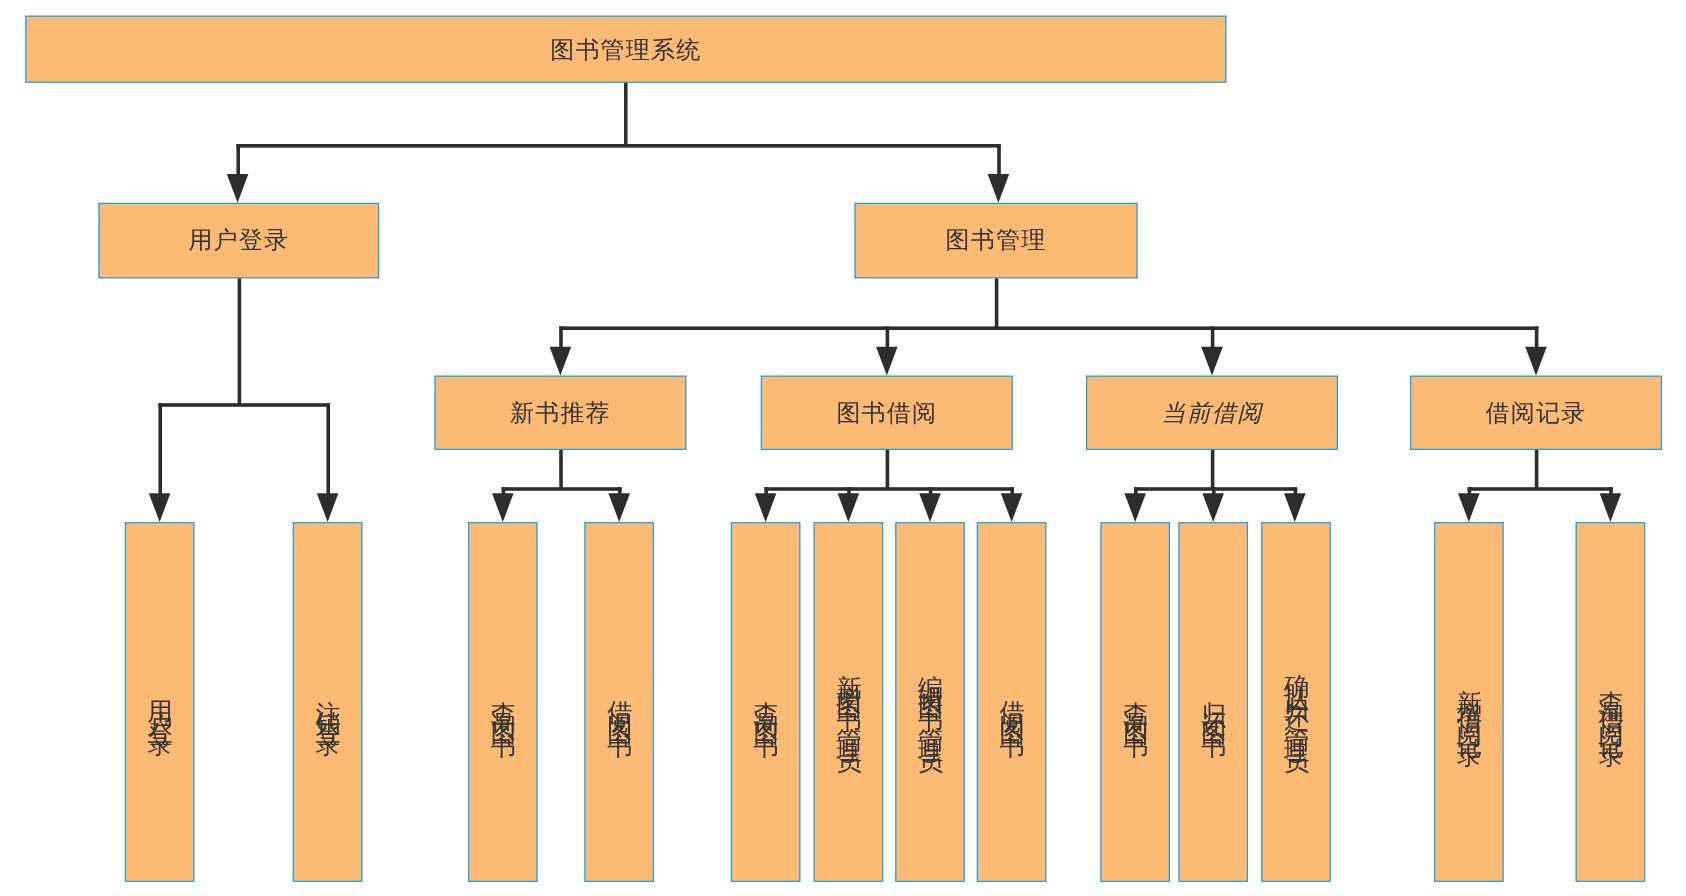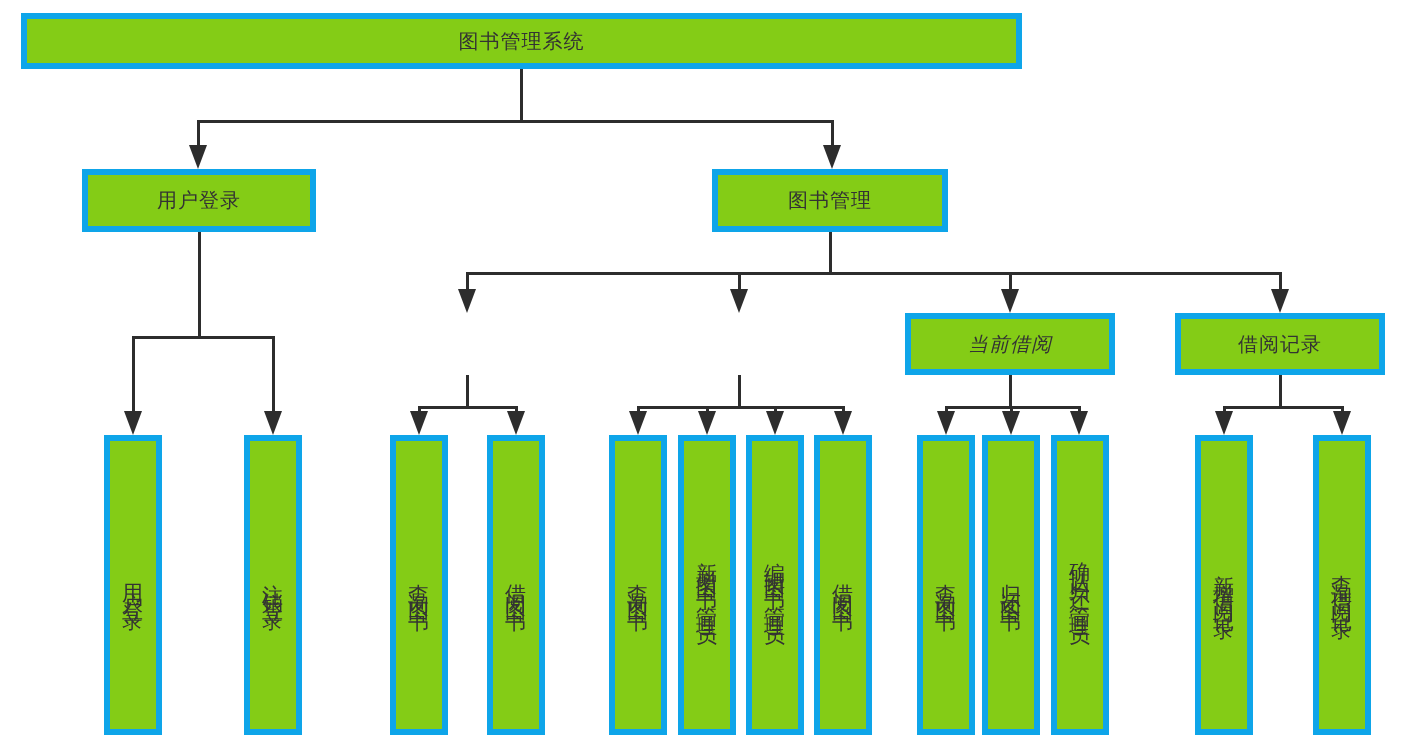--- a/index.html
+++ b/index.html
@@ -2,21 +2,21 @@
 <html><head>
 <meta charset="utf-8">
 <style>
   html, body { margin:0; padding:0; background:#ffffff; }
   .canvas {
     position:relative; width:1405px; height:747px; background:#ffffff;
     font-family:"Liberation Sans","DejaVu Sans",sans-serif; color:#333333;
     overflow:hidden;
   }
   .node {
-    position:absolute; background:#84cc16; border:6px solid #0ea5e9;
+    position:absolute; background:#fdba74; border:1px solid #0ea5e9;
     box-sizing:border-box; display:flex; align-items:center; justify-content:center;
     font-size:20px; color:#333333; letter-spacing:1px;text-align:center;
   }
   .leaf { width:58px; height:300px; top:435px; }
   .leaf .vtext {
     writing-mode:vertical-rl; text-orientation:mixed;
     font-size:21px; line-height:1; letter-spacing:9px;
     white-space:nowrap;
   }
   .vline { position:absolute; width:3px; background:#2d2d2d; }
@@ -40,20 +40,26 @@
     <span>图书管理系统</span>
   </div>
 
   <div class="node" style="left:82px; top:169px; width:234px; height:63px;">
     <span>用户登录</span>
   </div>
   <div class="node" style="left:712px; top:169px; width:236px; height:63px;">
     <span>图书管理</span>
   </div>
 
+  <div class="node" style="left:362px; top:313px; width:210px; height:62px;">
+    <span>新书推荐</span>
+  </div>
+  <div class="node" style="left:634px; top:313px; width:210px; height:62px;">
+    <span>图书借阅</span>
+  </div>
   <div class="node" style="left:905px; top:313px; width:210px; height:62px;font-style:italic;">
     <span>当前借阅</span>
   </div>
   <div class="node" style="left:1175px; top:313px; width:210px; height:62px;">
     <span>借阅记录</span>
   </div>
 
   <div class="node leaf" style="left:104px;">
     <span class="vtext">用户登录</span>
   </div>

